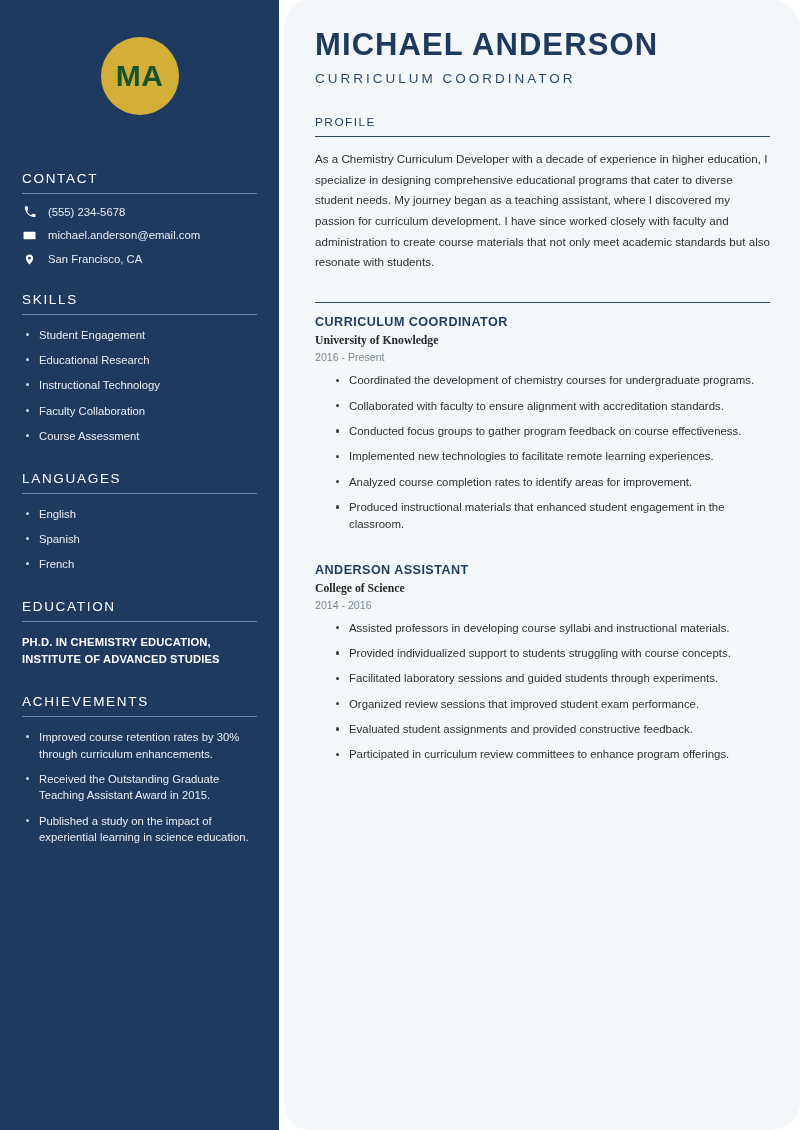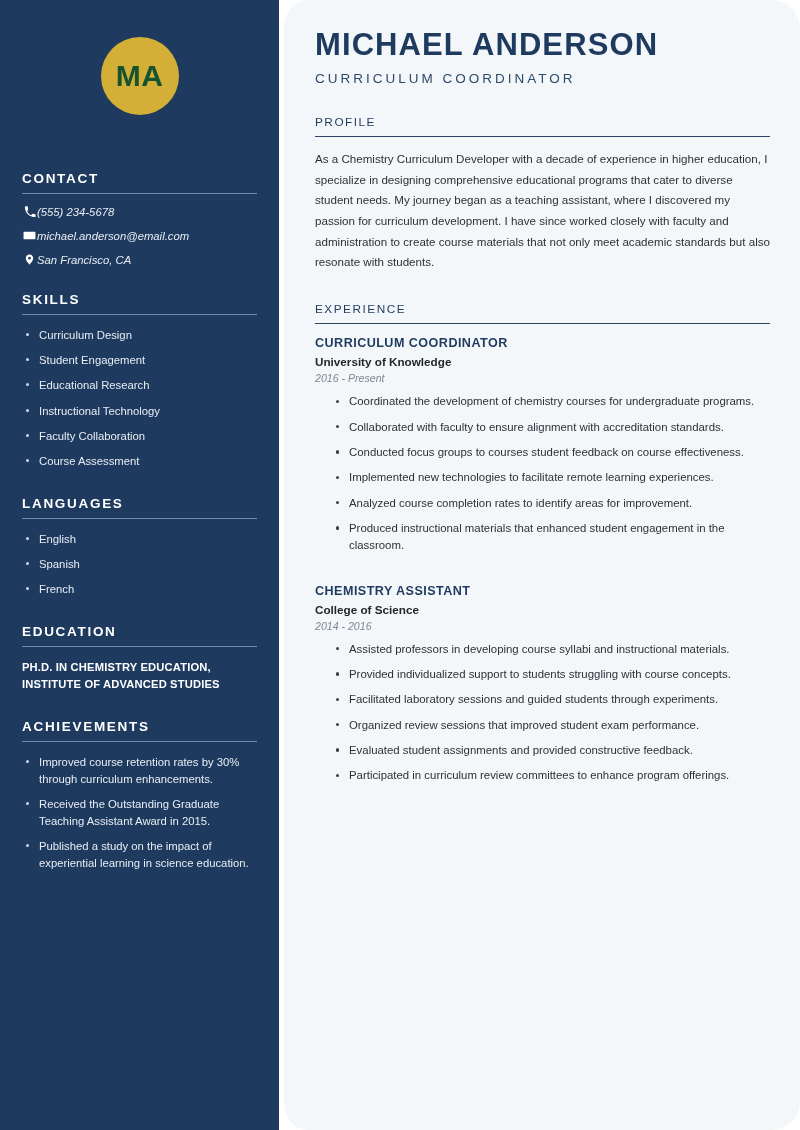--- a/index.html
+++ b/index.html
@@ -50,41 +50,41 @@
     font-size: 30px;
     font-weight: bold;
     letter-spacing: 0.5px;
   }
 
   .sb-section { margin-top: 26px; }
   .sb-section.first { margin-top: 48px; }
 
   .sb-heading {
     font-size: 13.5px;
-    font-weight: bold;
+    font-weight: normal;
     letter-spacing: 1.7px;
     color: #ffffff;
     padding-bottom: 7px;
   }
 
   .sb-rule {
     height: 1px;
     background: #8fa5bd;
     opacity: 0.75;
     margin-bottom: 12px;
   }
 
   
   .contact-row {
     display: flex;
-    align-items: flex-end;
+    align-items: flex-start;
+    gap: 11px;
     margin-bottom: 11px;
     font-size: 11.3px;
     color: #e8edf3;
-    font-style: italic;
   }
   .contact-row:last-child { margin-bottom: 0; }
 
   .c-icon {
     width: 15px;
     flex: 0 0 15px;
     display: flex;
     align-items: center;
     justify-content: center;
   }
@@ -176,25 +176,25 @@
     letter-spacing: 0.45px;
     color: #1E3A5F;
     margin-bottom: 5px;
   }
 
   .exp-company {
     font-size: 11.7px;
     font-weight: bold;
     color: #23272c;
     margin-bottom: 4px;
+    font-family: Liberation Serif, serif;
   }
 
   .exp-dates {
     font-size: 10.6px;
-    font-style: italic;
     color: #7c8792;
     margin-bottom: 9px;
   }
 
   ul.exp-list { list-style: none; padding-left: 18px; }
   ul.exp-list li {
     position: relative;
     padding-left: 16px;
     margin-bottom: 8px;
     font-size: 11.4px;
@@ -255,21 +255,20 @@
             </svg>
         </span>
         <span>San Francisco, CA</span>
       </div>
     </section>
 
     <section class="sb-section">
       <div class="sb-heading">SKILLS</div>
       <div class="sb-rule"></div>
       <ul class="sb-list">
-        <li>Curriculum Design</li>
         <li>Student Engagement</li>
         <li>Educational Research</li>
         <li>Instructional Technology</li>
         <li>Faculty Collaboration</li>
         <li>Course Assessment</li>
       </ul>
     </section>
 
     <section class="sb-section">
       <div class="sb-heading">LANGUAGES</div>
@@ -304,41 +303,40 @@
     <h1 class="name">MICHAEL ANDERSON</h1>
     <div class="job-subtitle">CURRICULUM COORDINATOR</div>
 
     <section class="m-section">
       <div class="m-heading">PROFILE</div>
       <div class="m-rule"></div>
       <p class="profile-text">As a Chemistry Curriculum Developer with a decade of experience in higher education, I specialize in designing comprehensive educational programs that cater to diverse student needs. My journey began as a teaching assistant, where I discovered my passion for curriculum development. I have since worked closely with faculty and administration to create course materials that not only meet academic standards but also resonate with students.</p>
     </section>
 
     <section class="m-section">
-      <div class="m-heading">EXPERIENCE</div>
       <div class="m-rule"></div>
 
       <div class="exp-entry">
         <div class="exp-title">CURRICULUM COORDINATOR</div>
         <div class="exp-company">University of Knowledge</div>
         <div class="exp-dates">2016 - Present</div>
         <ul class="exp-list">
           <li>Coordinated the development of chemistry courses for undergraduate programs.</li>
           <li>Collaborated with faculty to ensure alignment with accreditation standards.</li>
-          <li>Conducted focus groups to courses student feedback on course effectiveness.</li>
+          <li>Conducted focus groups to gather program feedback on course effectiveness.</li>
           <li>Implemented new technologies to facilitate remote learning experiences.</li>
           <li>Analyzed course completion rates to identify areas for improvement.</li>
           <li>Produced instructional materials that enhanced student engagement in the classroom.</li>
         </ul>
       </div>
 
       <div class="exp-gap"></div>
 
       <div class="exp-entry">
-        <div class="exp-title">CHEMISTRY ASSISTANT</div>
+        <div class="exp-title">ANDERSON ASSISTANT</div>
         <div class="exp-company">College of Science</div>
         <div class="exp-dates">2014 - 2016</div>
         <ul class="exp-list">
           <li>Assisted professors in developing course syllabi and instructional materials.</li>
           <li>Provided individualized support to students struggling with course concepts.</li>
           <li>Facilitated laboratory sessions and guided students through experiments.</li>
           <li>Organized review sessions that improved student exam performance.</li>
           <li>Evaluated student assignments and provided constructive feedback.</li>
           <li>Participated in curriculum review committees to enhance program offerings.</li>
         </ul>

